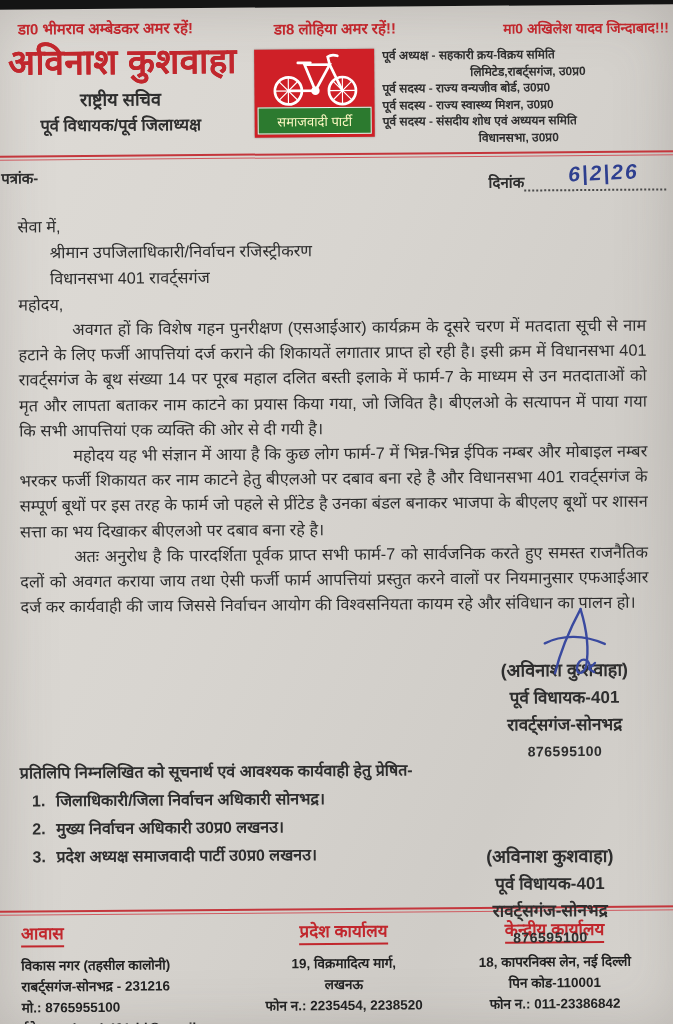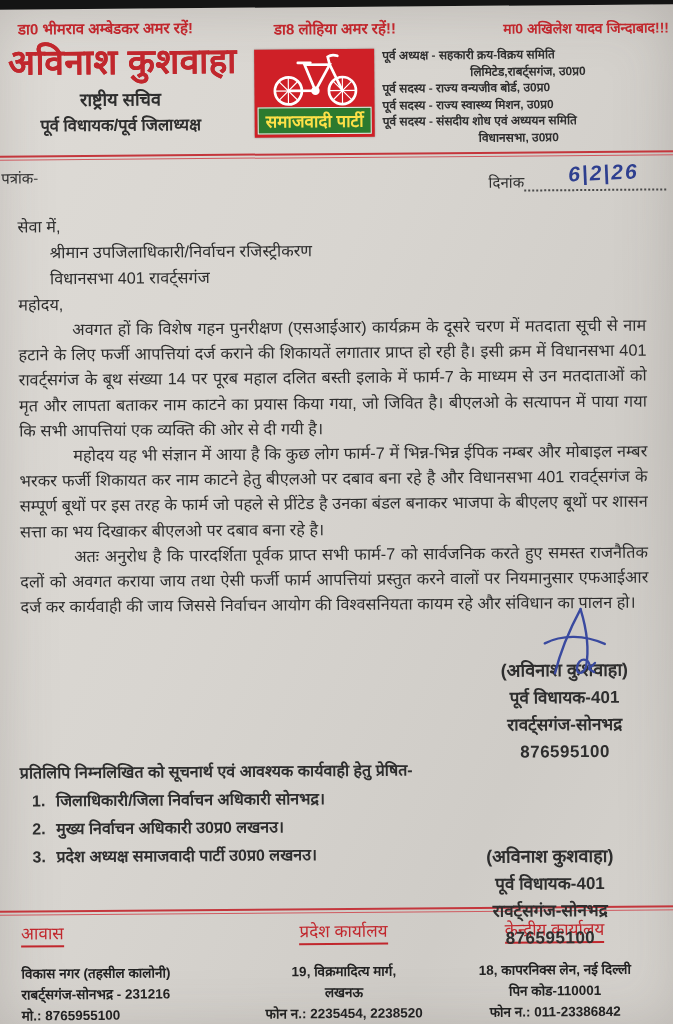--- a/index.html
+++ b/index.html
@@ -12,44 +12,44 @@
   .slogan{font-weight:bold;color:#c1272d;font-size:15px;white-space:nowrap;}
   .name-big{font-size:35px;font-weight:bold;color:#c1272d;letter-spacing:.5px;white-space:nowrap;
     text-shadow:0 0 .6px #c1272d;}
   .desig{width:220px;text-align:center;color:#2e2e2e;font-weight:bold;}
   .desig .d1{font-size:18px;line-height:26px;}
   .desig .d2{font-size:16.5px;line-height:25px;white-space:nowrap;}
   .flag{width:120px;height:88px;background:#cf2027;box-shadow:0 0 2px rgba(0,0,0,.35);}
   .flag .bike{position:absolute;left:4px;top:2px;width:112px;height:56px;}
   .flag .band{position:absolute;left:3px;right:3px;bottom:3px;height:25px;background:#2c7a2f;
     border:1.5px solid #f2f2f2;display:flex;align-items:center;justify-content:center;}
-  .flag .band span{color:#fde047;font-weight:bold;font-size:17px;white-space:nowrap;}
+  .flag .band span{color:#fef9c3;font-weight:normal;font-size:13px;white-space:nowrap;}
   .positions{width:282px;font-size:12px;line-height:16.5px;color:#2f2f2f;font-weight:bold;}
   .positions .ind1{padding-left:88px;}
   .positions .ind2{padding-left:96px;}
   .rule2{left:0;right:0;height:7px;border-top:2.5px solid #c4363c;}
   .rule2:after{content:"";display:block;margin-top:2px;border-top:1.5px solid #cf5a60;}
-  .meta-label{font-size:15px;color:#2e2e2e;font-weight:normal;}
+  .meta-label{font-size:15px;color:#2e2e2e;font-weight:bold;}
   .dots{display:inline-block;width:142px;border-bottom:2px dotted #4a4a4a;height:18px;vertical-align:bottom;}
   .hand{position:absolute;color:#2e3f8f;font-size:21px;font-weight:bold;
     transform:rotate(-2deg);letter-spacing:2px;font-style:italic;white-space:nowrap;}
   .bodytext{color:#2e2e2e;font-size:16.3px;line-height:25.2px;}
   .recip div{line-height:26px;}
   .paras{width:628px;text-align:justify;}
   .paras p{margin:0;text-indent:54px;}
   .sig{z-index:3;text-align:center;color:#2e2e2e;font-weight:bold;line-height:27px;white-space:nowrap;}
   .sig .nm{font-size:18px;}
   .sig .ln{font-size:17px;}
-  .sig .ph{font-size:17px;letter-spacing:.5px;}
+  .sig .ph{font-size:14px;letter-spacing:.5px;}
   .cc{color:#2e2e2e;font-size:16px;line-height:28px;font-weight:bold;}
   .cc .head{font-weight:bold;}
   .cc .item{padding-left:12px;}
   .cc .num{display:inline-block;width:24px;}
-  .footer-col .fh{color:#c1272d;font-weight:normal;font-size:17px;
-    border-bottom:2px solid #c1272d;display:inline-block;padding-bottom:1px;margin-bottom:16px;}
+  .footer-col .fh{color:#c1272d;font-weight:bold;font-size:17px;
+    border-bottom:2px solid #c1272d;display:inline-block;padding-bottom:1px;margin-bottom:8px;}
   .footer-col{color:#222;font-size:13.5px;font-weight:bold;line-height:21px;}
   .scribble{z-index:4;pointer-events:none;}
 </style>
 </head>
 <body>
 
 <div class="paper">
 
   <div class="abs slogan" style="left:26px;top:9px;">डा0 भीमराव अम्बेडकर अमर रहें!</div>
   <div class="abs slogan" style="left:282px;top:11px;">डा8 लोहिया अमर रहें!!</div>

